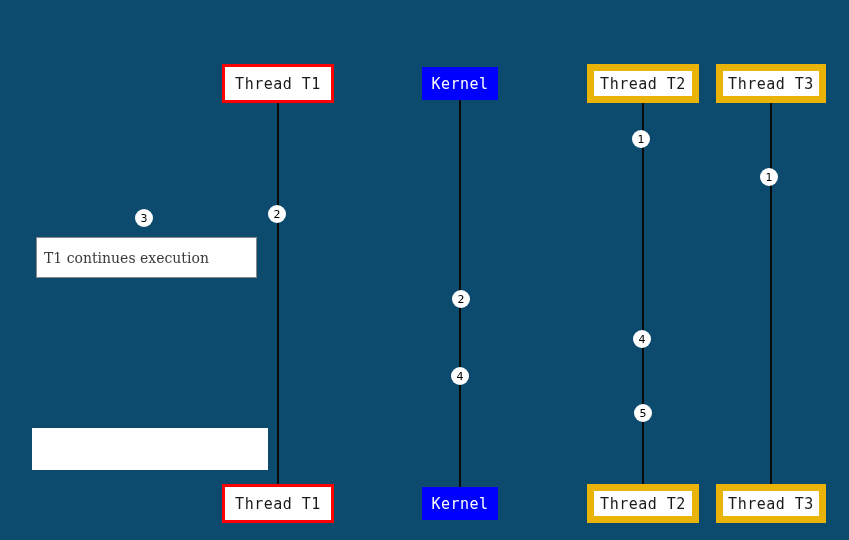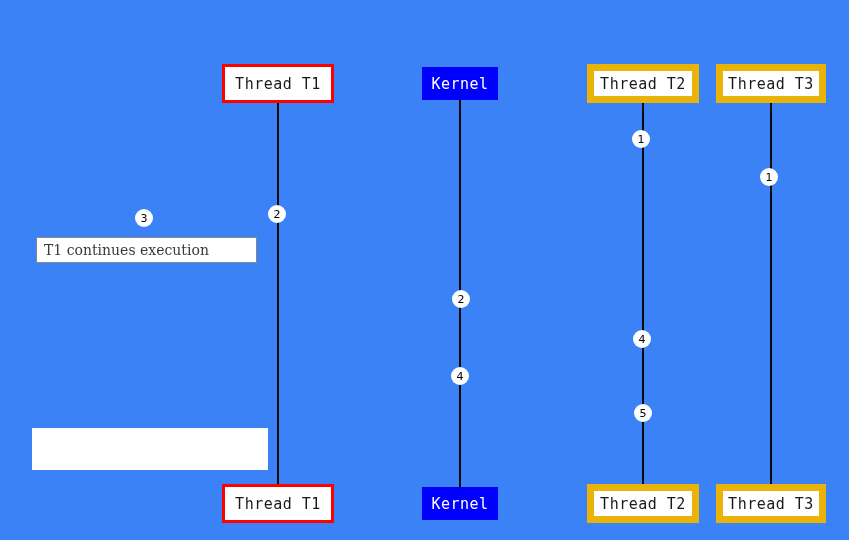--- a/index.html
+++ b/index.html
@@ -4,21 +4,21 @@
 <style>
   html, body {
     margin: 0;
     padding: 0;
     background: #000000;
   }
   #canvas {
     position: relative;
     width: 849px;
     height: 540px;
-    background: #3b82f6;
+    background: #0c4a6e;
     overflow: hidden;
     font-family: "DejaVu Sans Mono", "Liberation Mono", monospace;
   }
 
   
   .lifeline {
     position: absolute;
     width: 2px;
     background: #0a0a0a;
   }
@@ -120,21 +120,21 @@
         <span>Kernel</span>
       </div>
       <div class="participant blue-box" style="left: 587px; top: 484px; width: 112px; height: 39px;">
         <span>Thread T2</span>
       </div>
       <div class="participant blue-box" style="left: 716px; top: 484px; width: 110px; height: 39px;">
         <span>Thread T3</span>
       </div>
     </div>
   <div id="notes-layer">
-      <div class="note-box" style="left: 36px; top: 237px; width: 221px; height: 26px;">
+      <div class="note-box" style="left: 36px; top: 237px; width: 221px; height: 41px;">
         <span>T1 continues execution</span>
       </div>
     </div>
   <div id="blank-layer">
       <div class="blank-box" style="left: 32px; top: 428px; width: 236px; height: 42px;"></div>
     </div>
   <div id="markers-layer">
       <div class="step-marker" style="left: 632px; top: 130px;">
         <span>1</span>
       </div>

